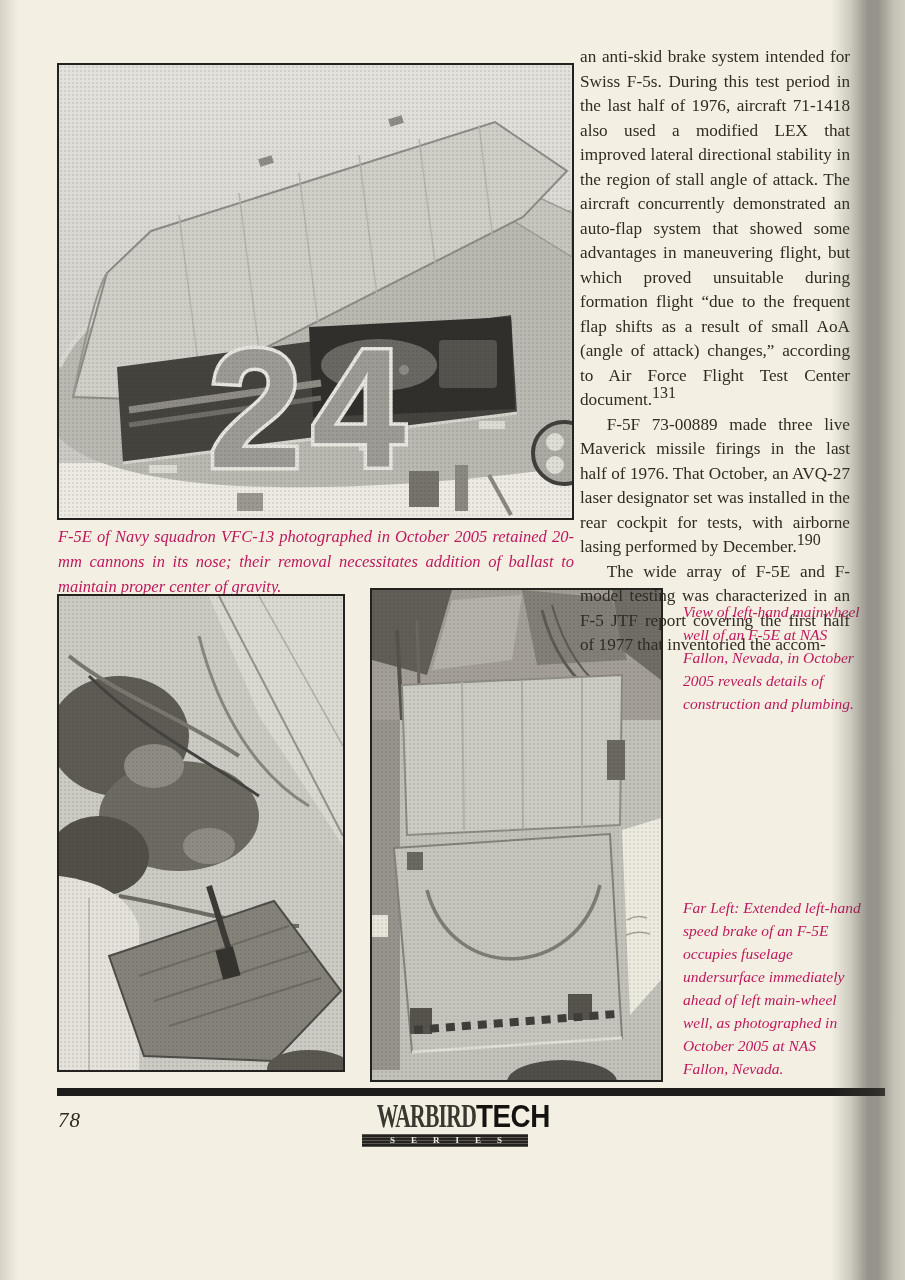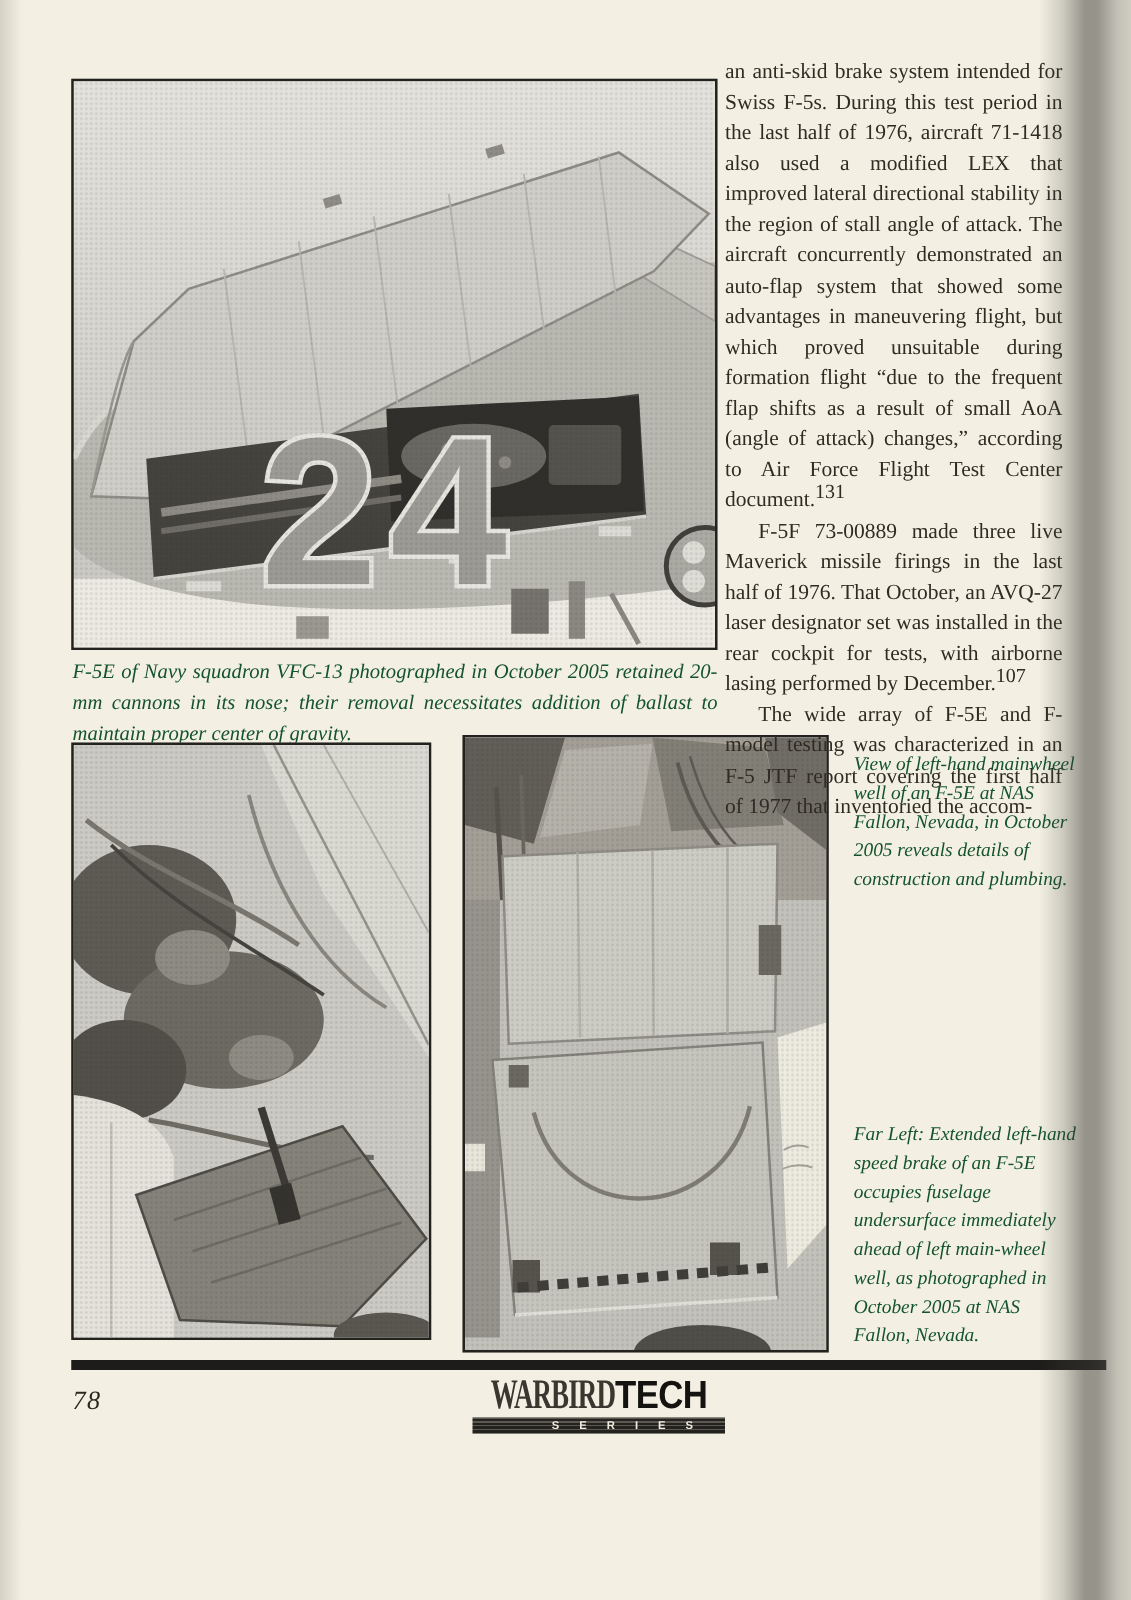--- a/index.html
+++ b/index.html
@@ -39,21 +39,21 @@
     background-image:radial-gradient(rgba(40,40,36,0.10) 1px, transparent 1.2px);
     background-size:4px 4px;
     pointer-events:none;
   }
   #photo-top{left:57px;top:63px;width:517px;height:457px;}
   #photo-left{left:57px;top:594px;width:288px;height:478px;}
   #photo-mid{left:370px;top:588px;width:293px;height:494px;}
 
   .caption{
     font-style:italic;
-    color:#14532d;
+    color:#be185d;
     position:absolute;
   }
   #caption-top{
     left:58px;top:524px;width:516px;
     font-size:16.5px;line-height:25px;text-align:justify;
   }
   .caption-right{
     left:683px;width:178px;
     font-size:15.5px;line-height:23px;text-align:left;
   }
@@ -71,21 +71,21 @@
 
   .footer-rule{
     position:absolute;left:57px;top:1088px;width:828px;height:8px;
     background:#1d1c1a;
   }
   .page-number{
     position:absolute;left:58px;top:1108px;
     font-size:21px;letter-spacing:1px;color:#2c2820;font-style:italic;
   }
   .logo{
-    position:absolute;left:376px;top:1101px;width:170px;
+    position:absolute;left:360px;top:1101px;width:170px;
     text-align:center;z-index:2;
   }
   .logo-line{
     display:flex;align-items:baseline;justify-content:center;
     white-space:nowrap;height:32px;
   }
   .logo-warbird{
     font-family:"Liberation Serif", serif;
     font-weight:bold;font-size:30px;color:#3a3731;
     letter-spacing:-1px;
@@ -94,25 +94,24 @@
   .logo-tech{
     font-family:"Liberation Sans", sans-serif;
     font-weight:800;font-size:29px;color:#14130f;
     letter-spacing:-0.5px;
     display:inline-block;transform:scale(0.96,1.08);transform-origin:left bottom;
   }
   .series-bar{
     margin-top:1px;height:13px;width:166px;margin-left:2px;
     background:repeating-linear-gradient(180deg,#5a5851 0 1px,#23221e 1px 3px);
     color:#efece0;
-    font-family:Liberation Sans, sans-serif;
+    font-family:Liberation Serif, serif;
     font-size:9px;font-weight:bold;line-height:13px;
     letter-spacing:16px;text-indent:18px;
     overflow:hidden;
-    padding-left:36px;
   }
 </style>
 </head>
 <body>
 
 <div class="page">
 
   <div class="photo-frame" id="photo-top">
     <svg width="513" height="453" viewBox="0 0 513 453">
       <defs>
@@ -239,21 +238,21 @@
       <polygon points="250,240 289,228 289,390 258,425" fill="#edebdf"></polygon>
       <path d="M255,330 q10,-6 20,-2 M254,345 q12,-5 24,-1" stroke="#a5a29a" stroke-width="1.5" fill="none"></path>
       <rect x="0" y="325" width="16" height="22" fill="#e8e6db"></rect>
       <ellipse cx="190" cy="492" rx="55" ry="22" fill="#504e48"></ellipse>
     </svg>
     <div class="dots"></div>
   </div>
 
   <div class="article">
     <p><span>an anti-skid brake system intended for Swiss F-5s. During this test period in the last half of 1976, aircraft 71-1418 also used a modified LEX that improved lateral directional stability in the region of stall angle of attack. The aircraft concurrently demonstrated an auto-flap system that showed some advantages in maneuvering flight, but which proved unsuitable during formation flight “due to the frequent flap shifts as a result of small AoA (angle of attack) changes,” according to Air Force Flight Test Center document.</span><sup>131</sup></p>
-    <p><span>F-5F 73-00889 made three live Maverick missile firings in the last half of 1976. That October, an AVQ-27 laser designator set was installed in the rear cockpit for tests, with airborne lasing performed by December.</span><sup>107</sup></p>
+    <p><span>F-5F 73-00889 made three live Maverick missile firings in the last half of 1976. That October, an AVQ-27 laser designator set was installed in the rear cockpit for tests, with airborne lasing performed by December.</span><sup>190</sup></p>
     <p><span>The wide array of F-5E and F-model testing was characterized in an F-5 JTF report covering the first half of 1977 that inventoried the accom-</span></p>
   </div>
 
   <div class="caption caption-right" id="caption-right-1">View of left-hand mainwheel well of an F-5E at NAS Fallon, Nevada, in October 2005 reveals details of construction and plumbing.</div>
   <div class="caption caption-right" id="caption-right-2">Far Left: Extended left-hand speed brake of an F-5E occupies fuselage undersurface immediately ahead of left main-wheel well, as photographed in October 2005 at NAS Fallon, Nevada.</div>
 
   <div class="footer-rule"></div>
   <div class="page-number">78</div>
 
   <div class="logo">

